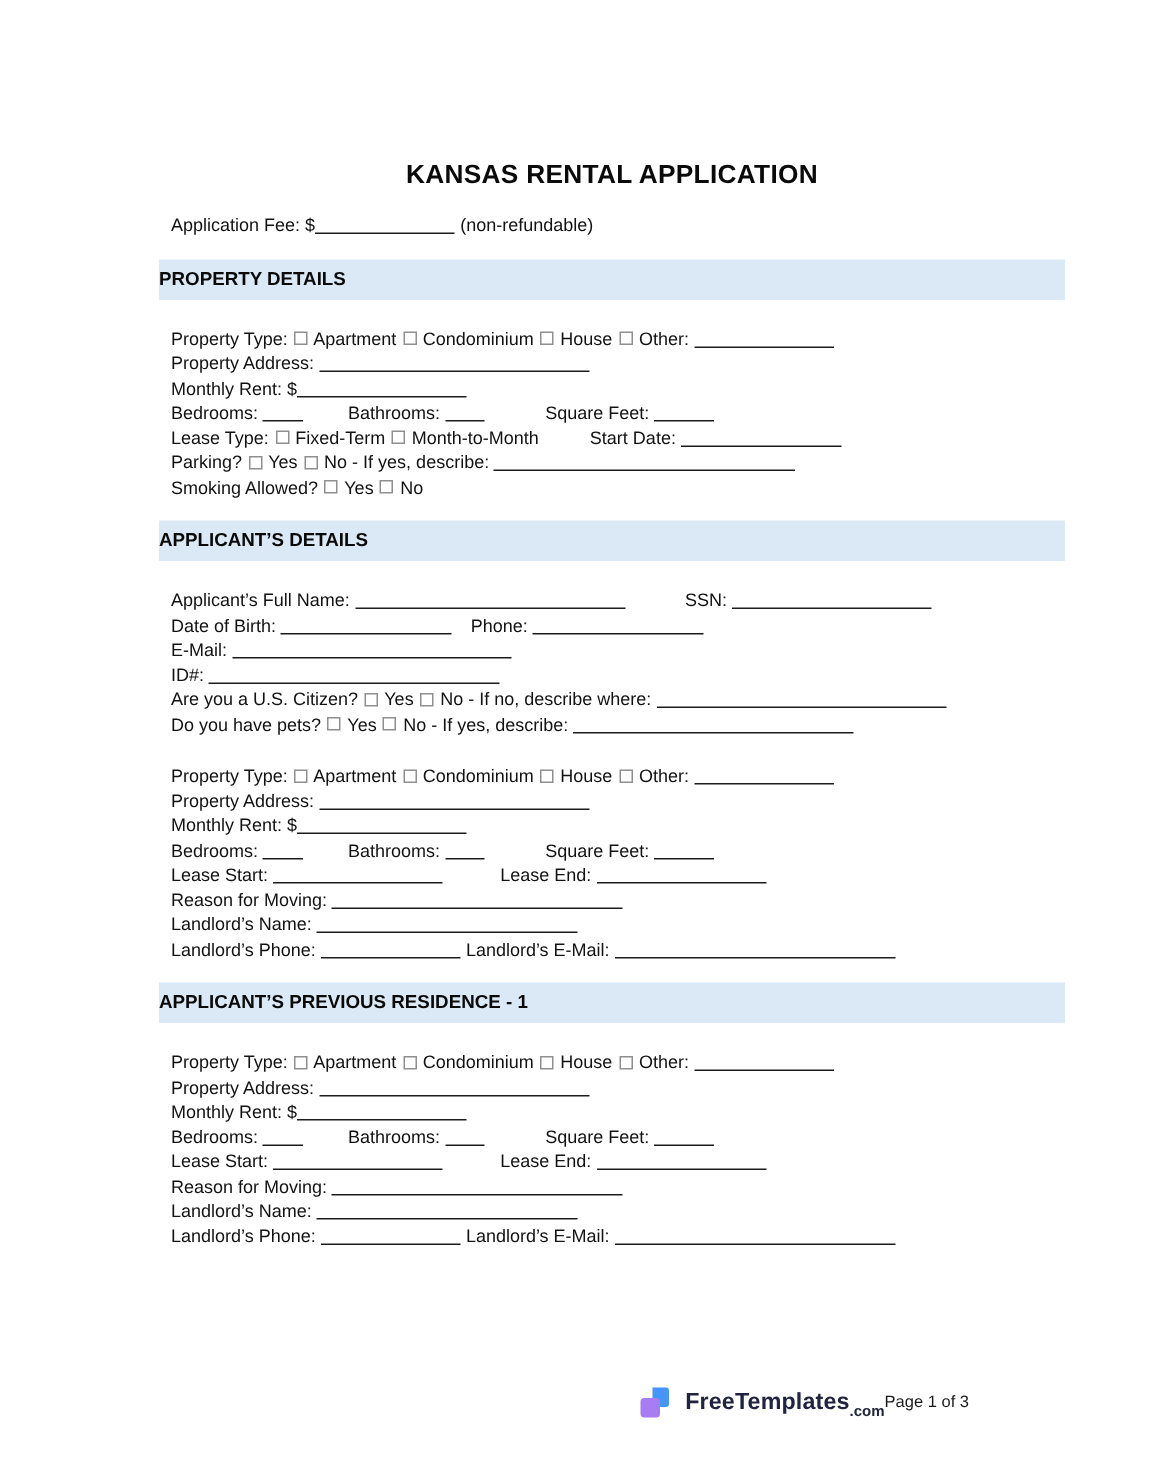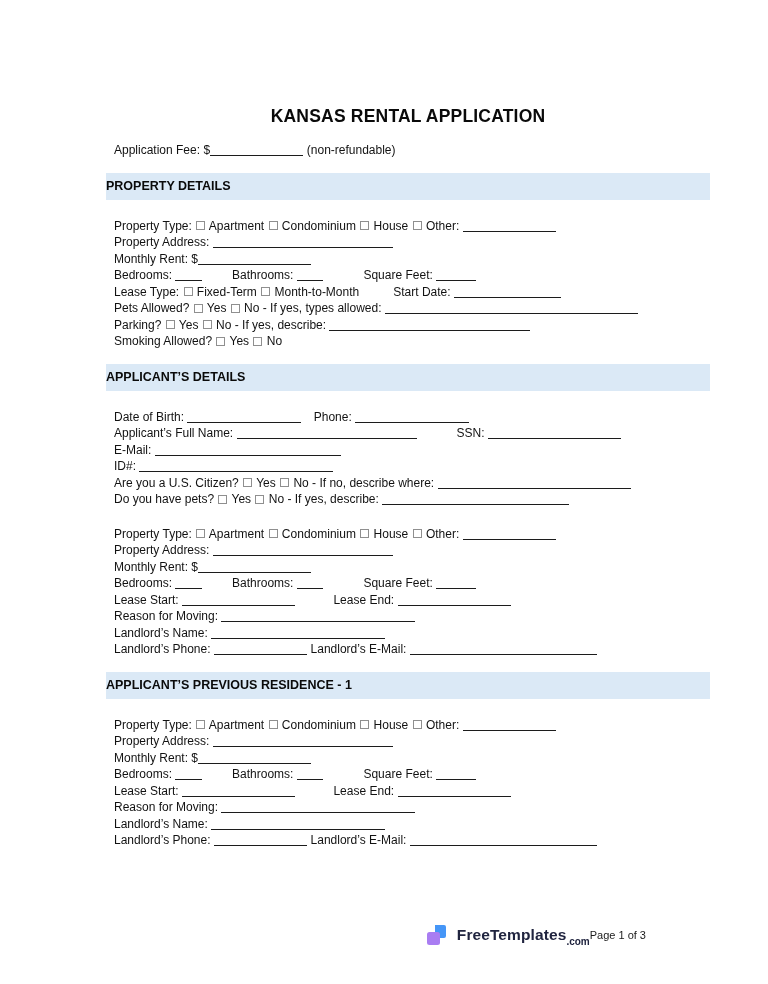--- a/index.html
+++ b/index.html
@@ -61,30 +61,29 @@
     <div class="form-line fee-line"><span class="t">Application Fee: $</span><span class="blank" style="width: 93.4px;"></span><span class="t"> (non-refundable)</span></div>
     <div id="sections">
         <section>
           <div class="band">PROPERTY DETAILS</div>
           <div class="section-body">
             <div class="form-line"><span class="t">Property Type: </span><span class="cb"></span><span class="t"> Apartment </span><span class="cb"></span><span class="t"> Condominium </span><span class="cb"></span><span class="t"> House </span><span class="cb"></span><span class="t"> Other: </span><span class="blank" style="width: 93.4px;"></span></div>
             <div class="form-line"><span class="t">Property Address: </span><span class="blank" style="width: 180.1px;"></span></div>
             <div class="form-line"><span class="t">Monthly Rent: $</span><span class="blank" style="width: 113.4px;"></span></div>
             <div class="form-line"><span class="t">Bedrooms: </span><span class="blank" style="width: 26.7px;"></span><span class="gap" style="width: 30px;"></span><span class="t">Bathrooms: </span><span class="blank" style="width: 26.7px;"></span><span class="gap" style="width: 40px;"></span><span class="t">Square Feet: </span><span class="blank" style="width: 40px;"></span></div>
             <div class="form-line"><span class="t">Lease Type: </span><span class="cb"></span><span class="t"> Fixed-Term </span><span class="cb"></span><span class="t"> Month-to-Month</span><span class="gap" style="width: 34px;"></span><span class="t">Start Date: </span><span class="blank" style="width: 106.7px;"></span></div>
-            <div class="form-line"><span class="t">Pets Allowed? </span><span class="cb"></span><span class="t"> Yes </span><span class="cb"></span><span class="t"> No - If yes, types allowed: </span><span class="blank" style="width: 253.5px;"></span></div>
             <div class="form-line"><span class="t">Parking? </span><span class="cb"></span><span class="t"> Yes </span><span class="cb"></span><span class="t"> No - If yes, describe: </span><span class="blank" style="width: 200.1px;"></span></div>
             <div class="form-line"><span class="t">Smoking Allowed? </span><span class="cb"></span><span class="t"> Yes </span><span class="cb"></span><span class="t"> No</span></div>
           </div>
         </section>
         <section>
           <div class="band">APPLICANT’S DETAILS</div>
           <div class="section-body">
+            <div class="form-line"><span class="t">Applicant’s Full Name: </span><span class="blank" style="width: 180.1px;"></span><span class="gap" style="width: 40px;"></span><span class="t">SSN: </span><span class="blank" style="width: 133.4px;"></span></div>
             <div class="form-line"><span class="t">Date of Birth: </span><span class="blank" style="width: 113.4px;"></span><span class="gap" style="width: 13px;"></span><span class="t">Phone: </span><span class="blank" style="width: 113.4px;"></span></div>
-            <div class="form-line"><span class="t">Applicant’s Full Name: </span><span class="blank" style="width: 180.1px;"></span><span class="gap" style="width: 40px;"></span><span class="t">SSN: </span><span class="blank" style="width: 133.4px;"></span></div>
             <div class="form-line"><span class="t">E-Mail: </span><span class="blank" style="width: 186.8px;"></span></div>
             <div class="form-line"><span class="t">ID#: </span><span class="blank" style="width: 193.4px;"></span></div>
             <div class="form-line"><span class="t">Are you a U.S. Citizen? </span><span class="cb"></span><span class="t"> Yes </span><span class="cb"></span><span class="t"> No - If no, describe where: </span><span class="blank" style="width: 193.4px;"></span></div>
             <div class="form-line"><span class="t">Do you have pets? </span><span class="cb"></span><span class="t"> Yes </span><span class="cb"></span><span class="t"> No - If yes, describe: </span><span class="blank" style="width: 186.8px;"></span></div>
           </div>
         </section>
         <section>
           <div class="section-body">
             <div class="form-line"><span class="t">Property Type: </span><span class="cb"></span><span class="t"> Apartment </span><span class="cb"></span><span class="t"> Condominium </span><span class="cb"></span><span class="t"> House </span><span class="cb"></span><span class="t"> Other: </span><span class="blank" style="width: 93.4px;"></span></div>
             <div class="form-line"><span class="t">Property Address: </span><span class="blank" style="width: 180.1px;"></span></div>

